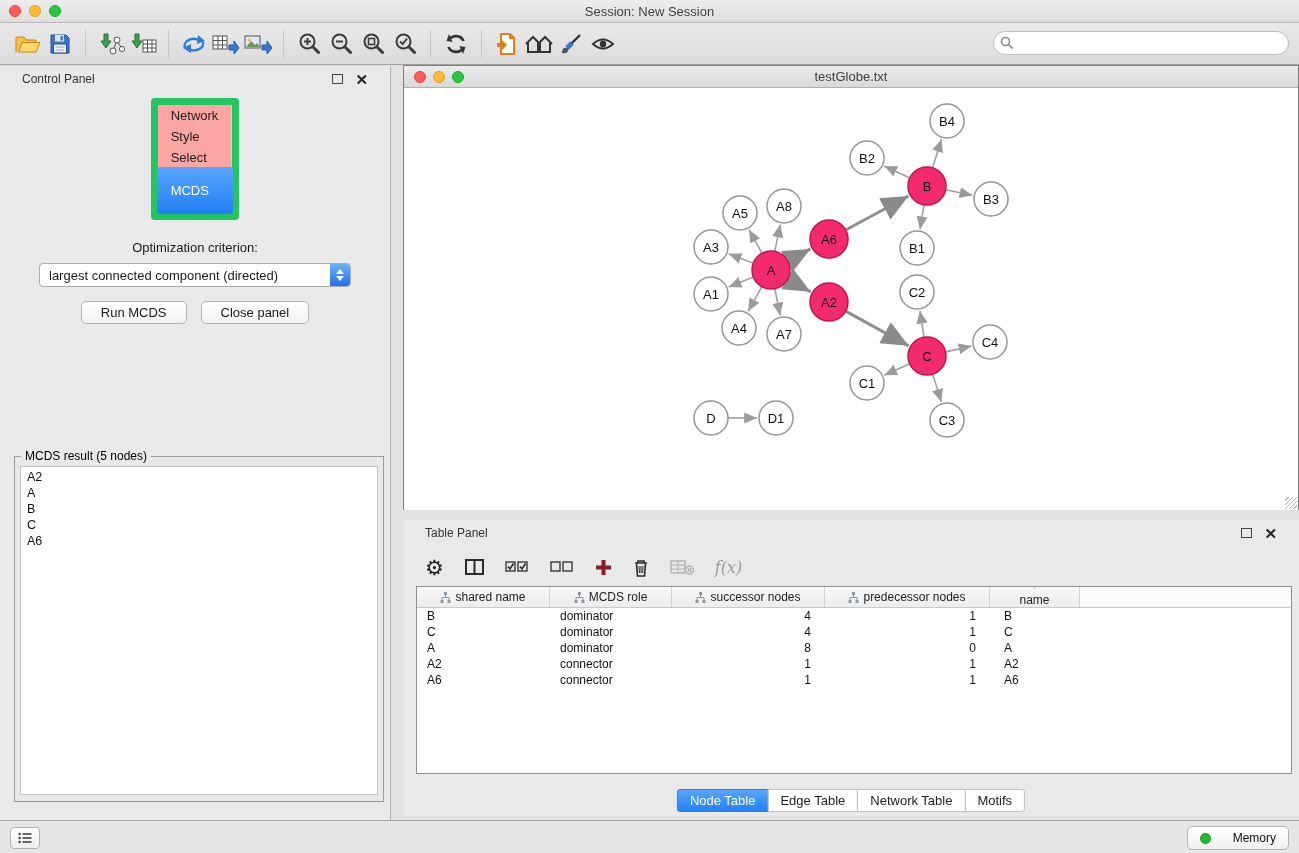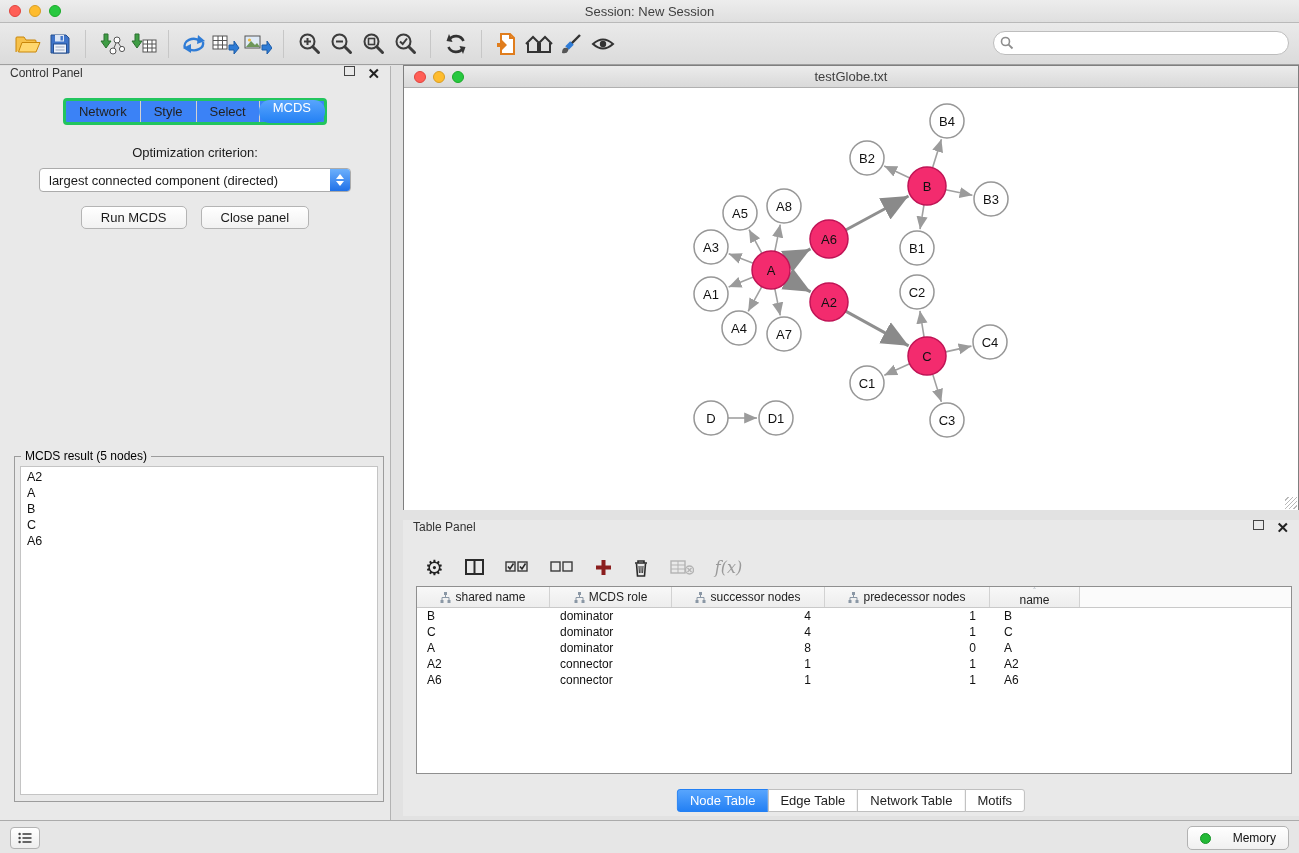--- a/index.html
+++ b/index.html
@@ -24,30 +24,30 @@
   .sep{width:1px;height:28px;background:#c7c7c7;margin:0 9px;}
   .search-wrap{position:absolute;right:10px;top:8px;width:296px;height:24px;}
   .search-input{width:100%;height:24px;border:1px solid #bdbdbd;border-radius:12px;background:#fff;
                 box-sizing:border-box;padding:0 8px 0 24px;font-size:13px;outline:none;
                 font-family:"Liberation Sans",sans-serif;}
   .search-glass{position:absolute;left:7px;top:5px;}
 
   
   .control-panel{position:absolute;left:0;top:66px;width:391px;height:754px;background:#e9e9e9;
                  border-right:1px solid #b3b3b3;box-sizing:border-box;}
-  .panel-head{height:26px;display:flex;padding:0 10px;font-size:12px;color:#333;}
+  .panel-head{height:26px;display:flex;align-items:center;padding:0 22px;font-size:12px;color:#333;}
   .panel-head .spacer{flex:1;}
   .float-icon{width:9px;height:8px;border:1.3px solid #444;display:inline-block;margin-right:12px;}
   .close-x{font-size:15px;font-weight:bold;color:#222;line-height:1;}
   .cp-tabs{display:flex;justify-content:center;margin-top:6px;}
-  .cp-tabgroup{display:flex;border:3px solid #22c55e;background:#3b82f6;border-radius:4px;}
+  .cp-tabgroup{display:flex;border:7px solid #22c55e;background:#fca5a5;border-radius:4px;flex-direction:column;}
   .cp-tab{font-size:13px;padding:3px 13px;border-right:1px solid #d2d2d2;color:#222;}
   .cp-tab:last-child{border-right:none;}
-  .cp-tab.active{background:linear-gradient(#58a5fd,#2380f4);color:#fff;border-radius:11px;margin:-1px;
-                 padding:0 14px;border-right:none;}
+  .cp-tab.active{background:linear-gradient(#58a5fd,#2380f4);color:#fff;border-radius:3px;margin:-1px;
+                 padding:16px 14px;border-right:none;}
   .opt-label{text-align:center;font-size:13px;margin-top:20px;color:#1a1a1a;}
   .combo{position:relative;margin:8px auto 0;width:312px;height:24px;background:#fff;
          border:1px solid #ababab;border-radius:4px;box-sizing:border-box;}
   .combo-text{position:absolute;left:9px;top:4px;font-size:13px;color:#1a1a1a;white-space:nowrap;}
   .stepper{position:absolute;right:0;top:0;bottom:0;width:20px;
            background:linear-gradient(#6cb0fc,#2071e8);border-radius:0 3px 3px 0;
            display:flex;flex-direction:column;align-items:center;justify-content:center;gap:2px;}
   .tri-up{width:0;height:0;border-left:4px solid transparent;border-right:4px solid transparent;border-bottom:5px solid #fff;}
   .tri-down{width:0;height:0;border-left:4px solid transparent;border-right:4px solid transparent;border-top:5px solid #fff;}
   .cp-buttons{display:flex;justify-content:center;gap:14px;margin-top:14px;}

